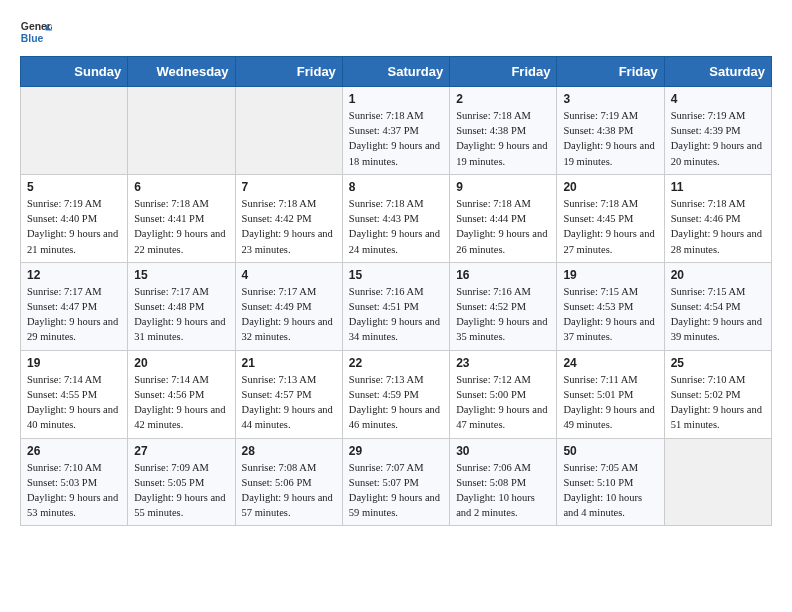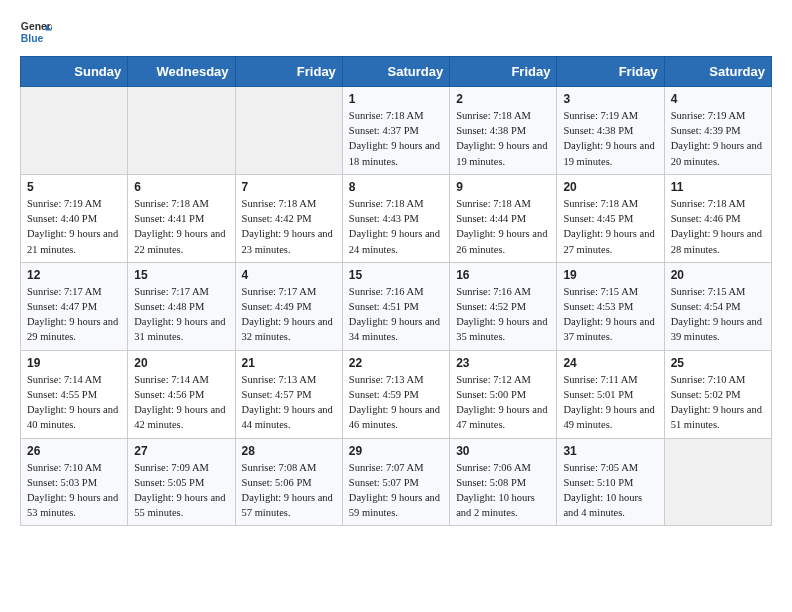--- a/index.html
+++ b/index.html
@@ -239,19 +239,19 @@
         </td>
         <td>
           <div class="day-number">29</div>
           <div class="day-detail">Sunrise: 7:07 AM<br>Sunset: 5:07 PM<br>Daylight: 9 hours and 59 minutes.</div>
         </td>
         <td>
           <div class="day-number">30</div>
           <div class="day-detail">Sunrise: 7:06 AM<br>Sunset: 5:08 PM<br>Daylight: 10 hours and 2 minutes.</div>
         </td>
         <td>
-          <div class="day-number">31</div>
+          <div class="day-number">50</div>
           <div class="day-detail">Sunrise: 7:05 AM<br>Sunset: 5:10 PM<br>Daylight: 10 hours and 4 minutes.</div>
         </td>
         <td class="empty-cell"></td>
       </tr>
     </tbody>
 </table>
 
 </body></html>

